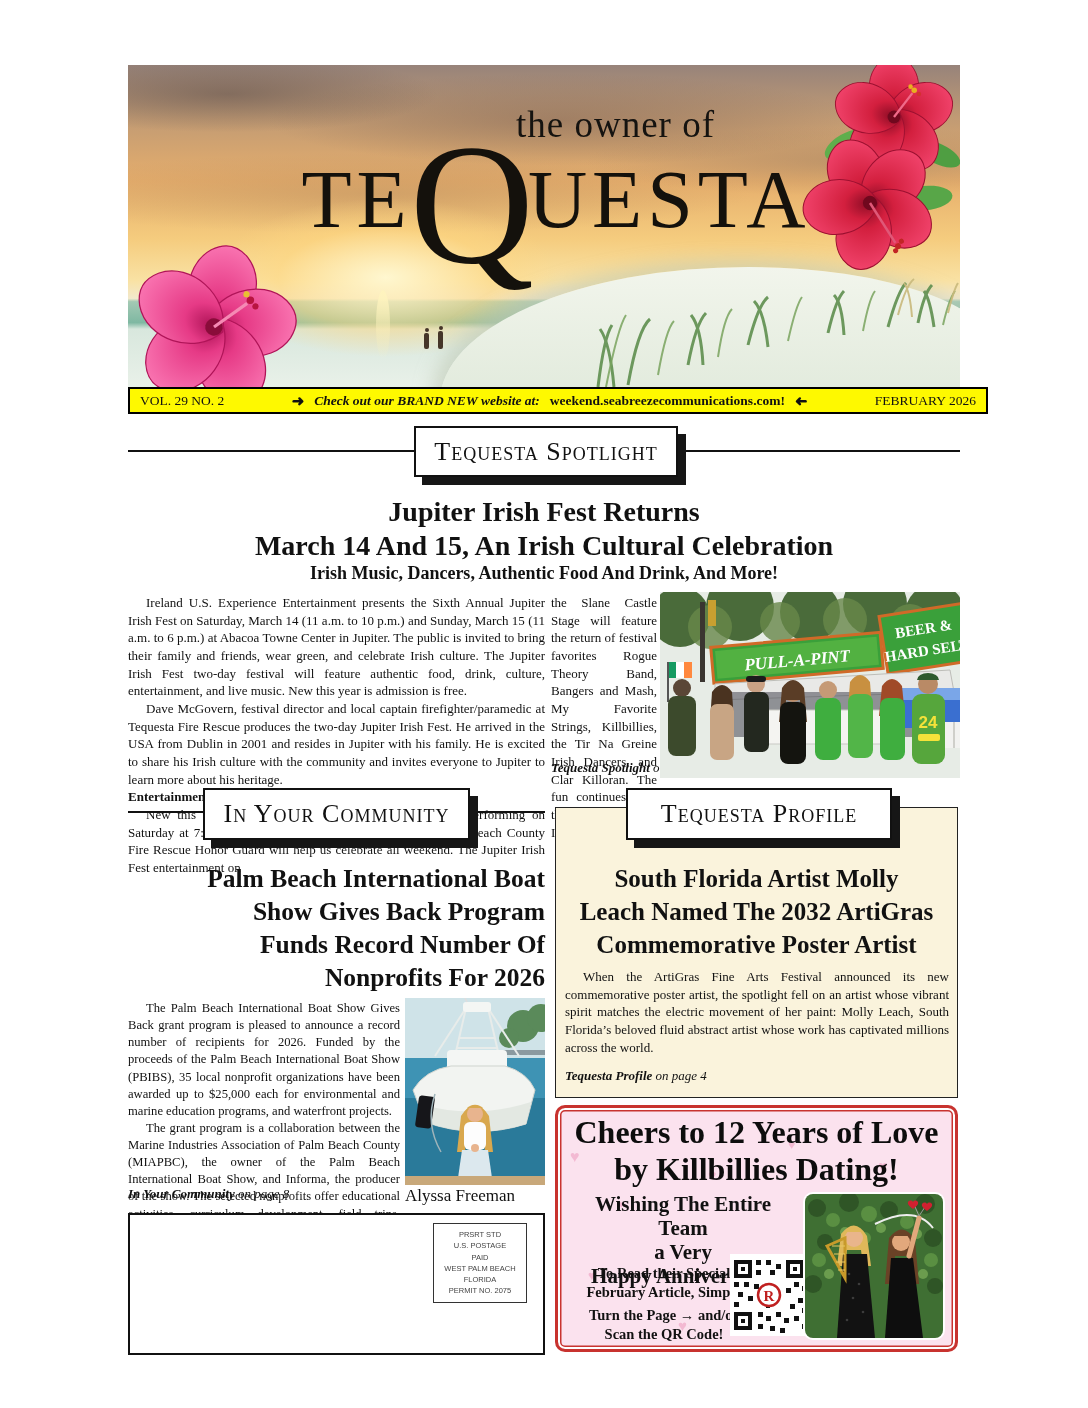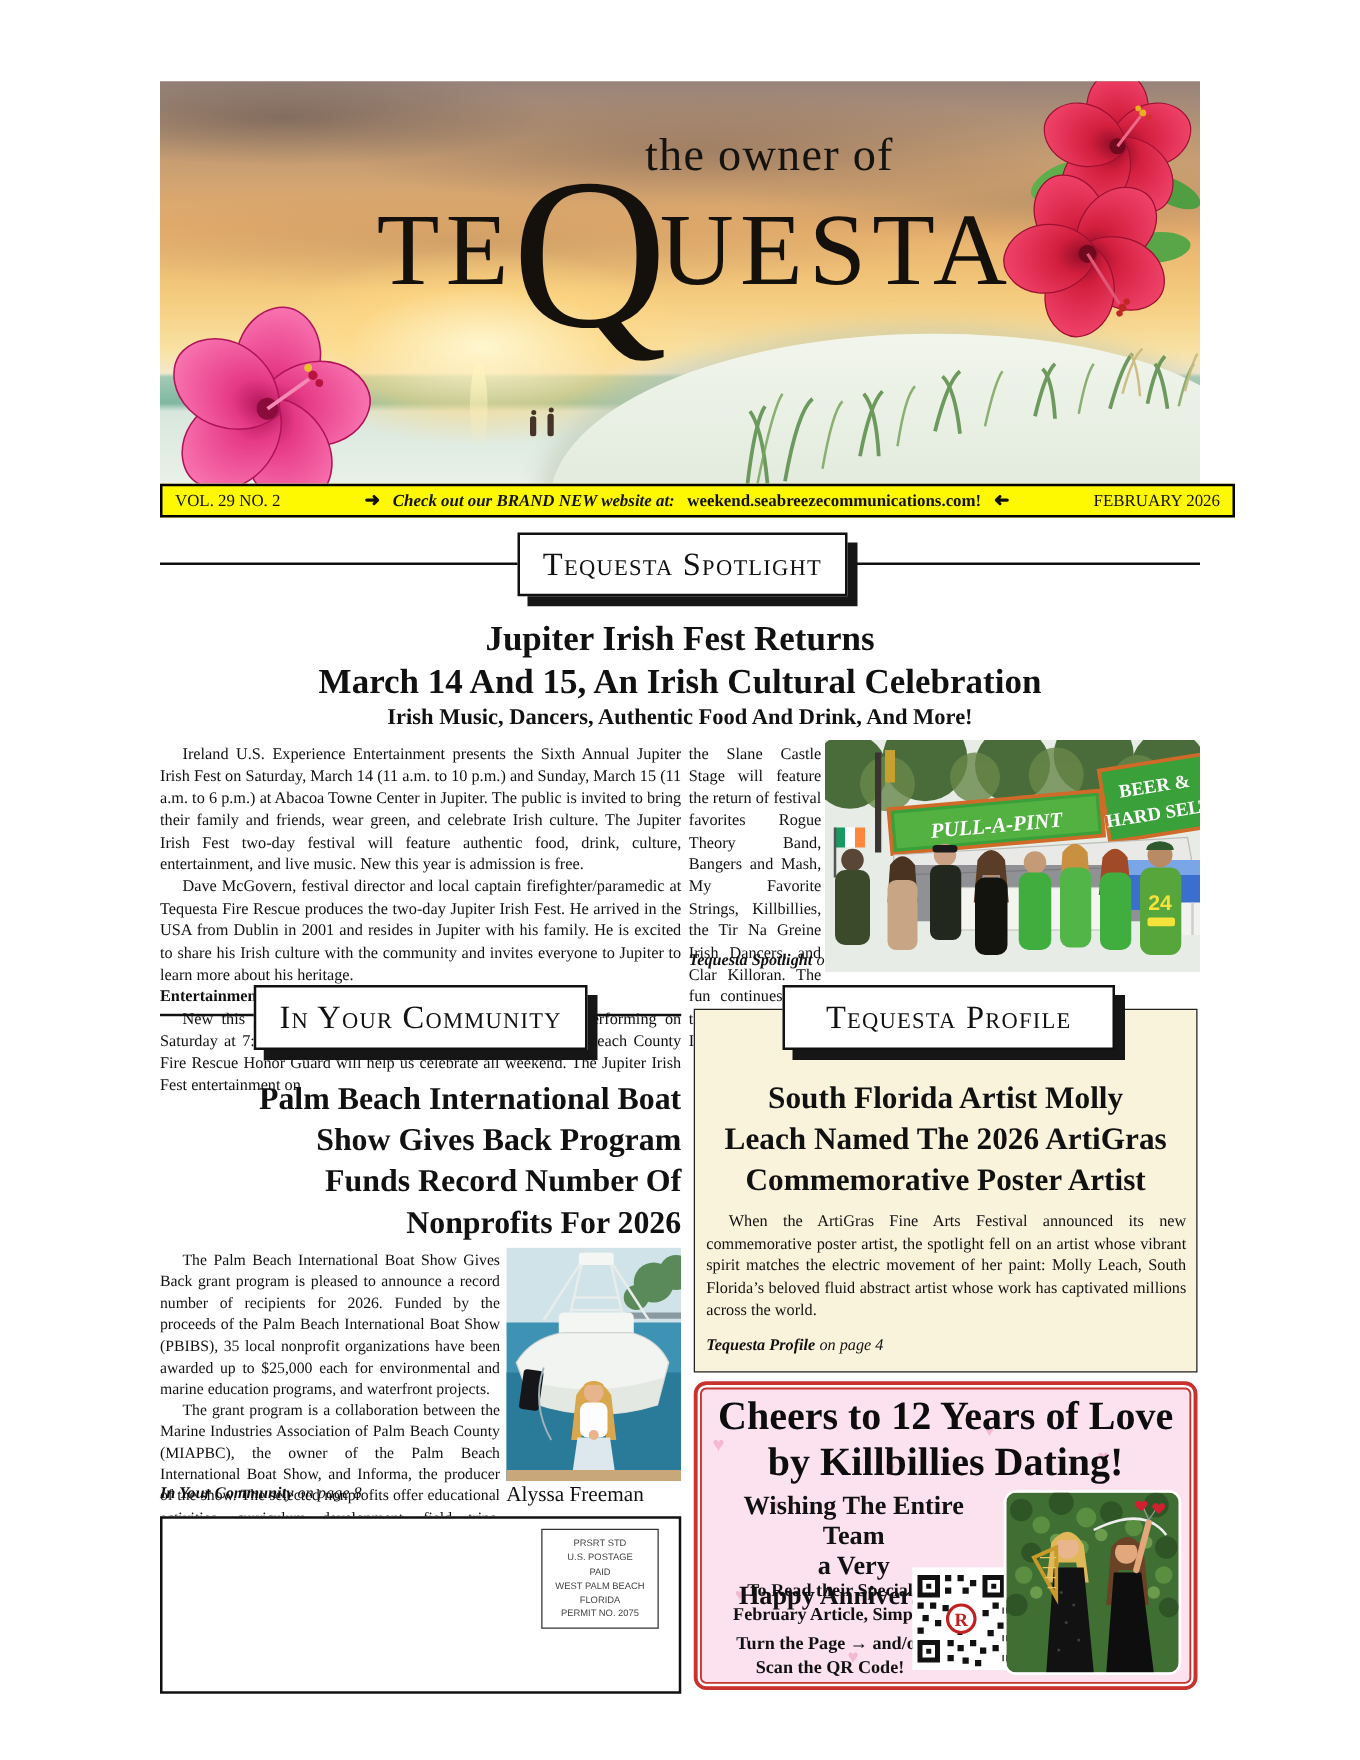--- a/index.html
+++ b/index.html
@@ -358,21 +358,21 @@
       <div>U.S. POSTAGE</div>
       <div>PAID</div>
       <div>WEST PALM BEACH</div>
       <div>FLORIDA</div>
       <div>PERMIT NO. 2075</div>
     </div>
   </div>
 
   <div class="abs pr-headline">
     <div>South Florida Artist Molly</div>
-    <div>Leach Named The 2026 ArtiGras</div>
+    <div>Leach Named The 2032 ArtiGras</div>
     <div>Commemorative Poster Artist</div>
   </div>
   <div class="abs bodytext" style="left:565px;top:968px;width:384px;">
     <p>When the ArtiGras Fine Arts Festival announced its new commemorative poster artist, the spotlight fell on an artist whose vibrant spirit matches the electric movement of her paint: Molly Leach, South Florida’s beloved fluid abstract artist whose work has captivated millions across the world.</p>
   </div>
   <div class="abs cont-line" style="left:565px;top:1068px;">
     <span class="cn">Tequesta Profile</span><span class="cp"> on page 4</span>
   </div>
 
   <div class="abs ad-box">

